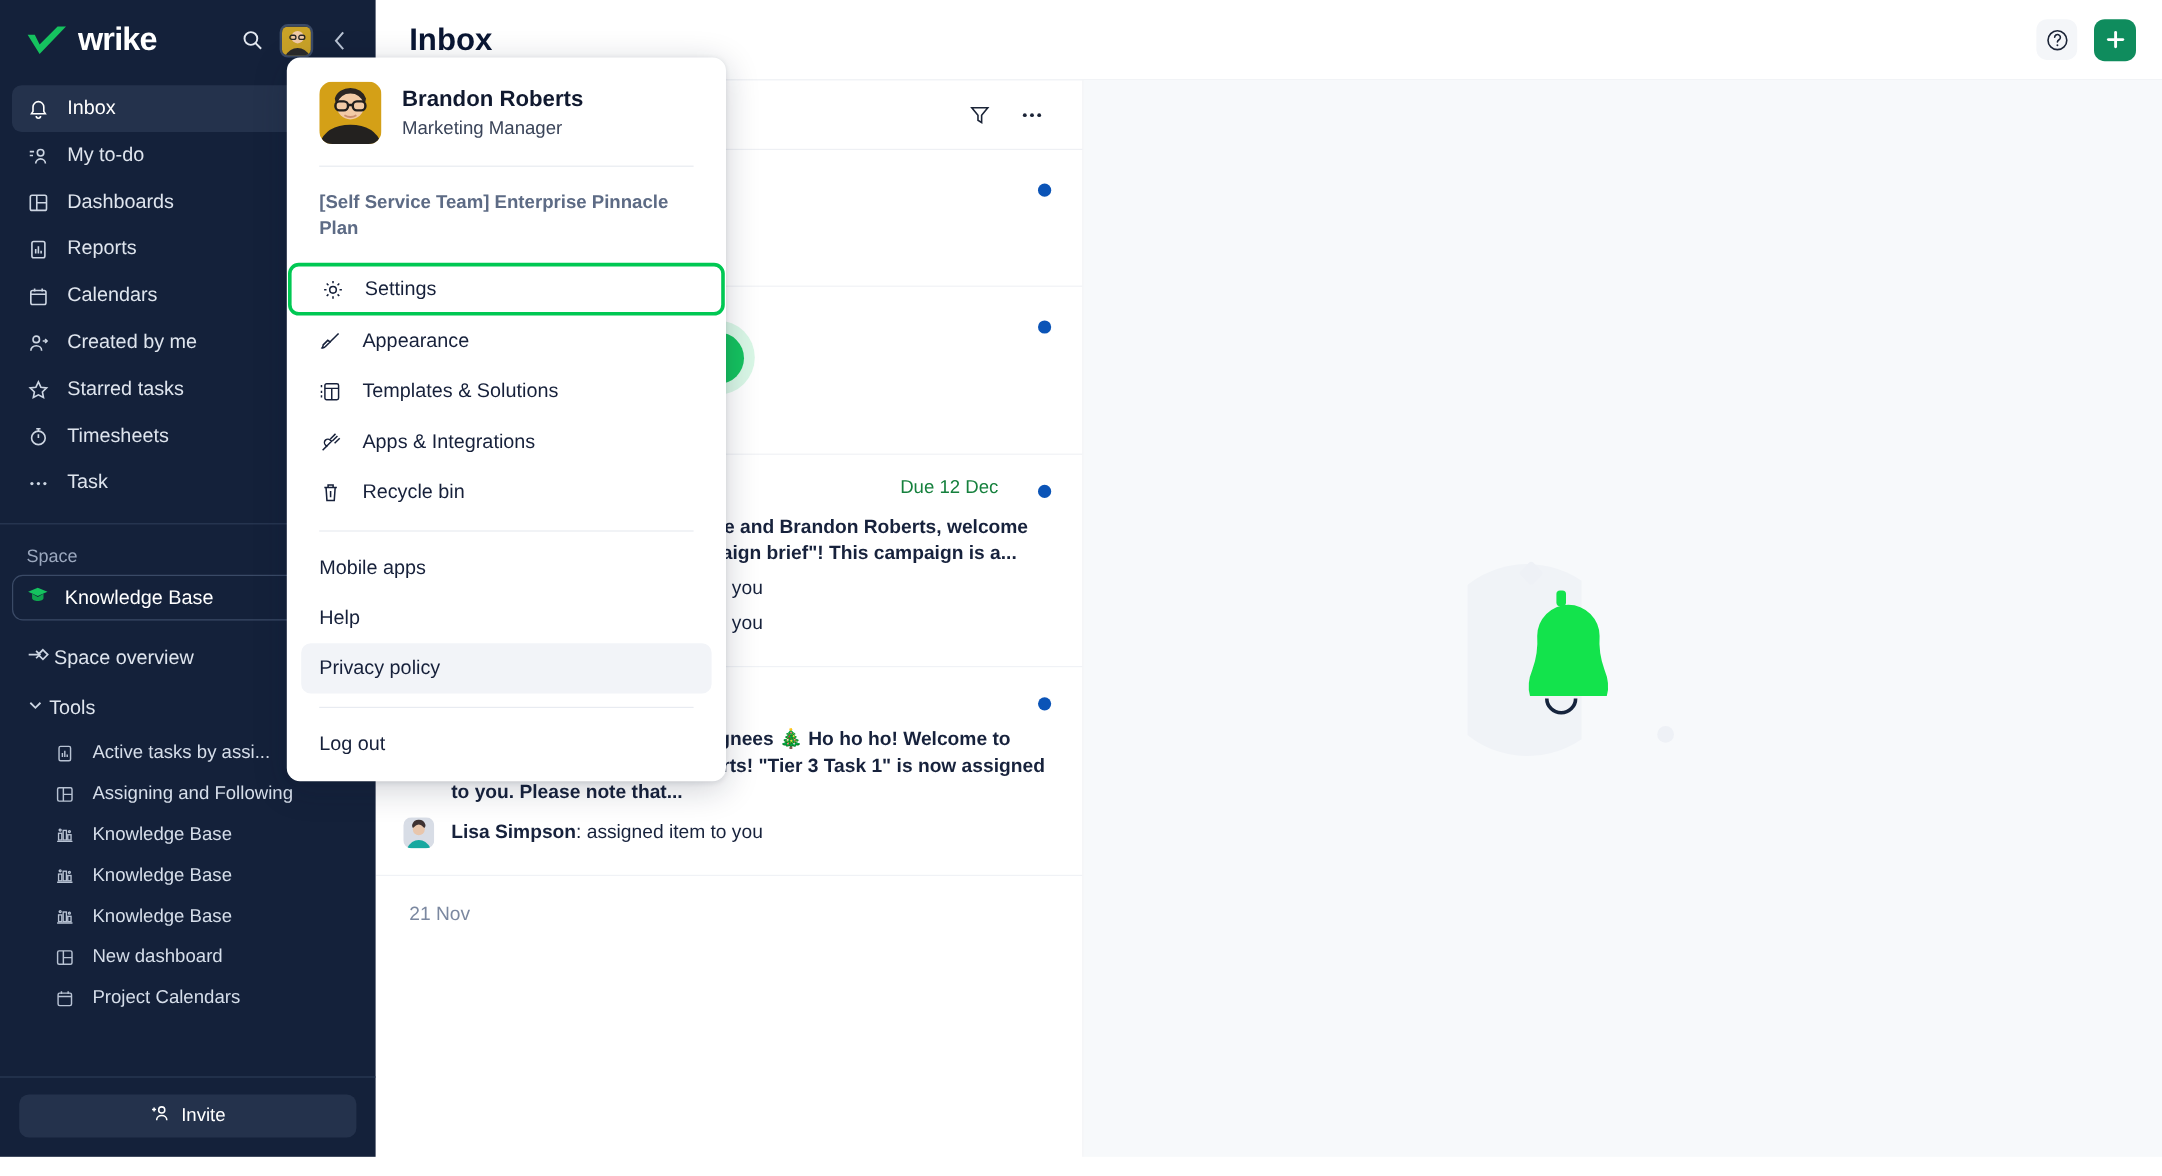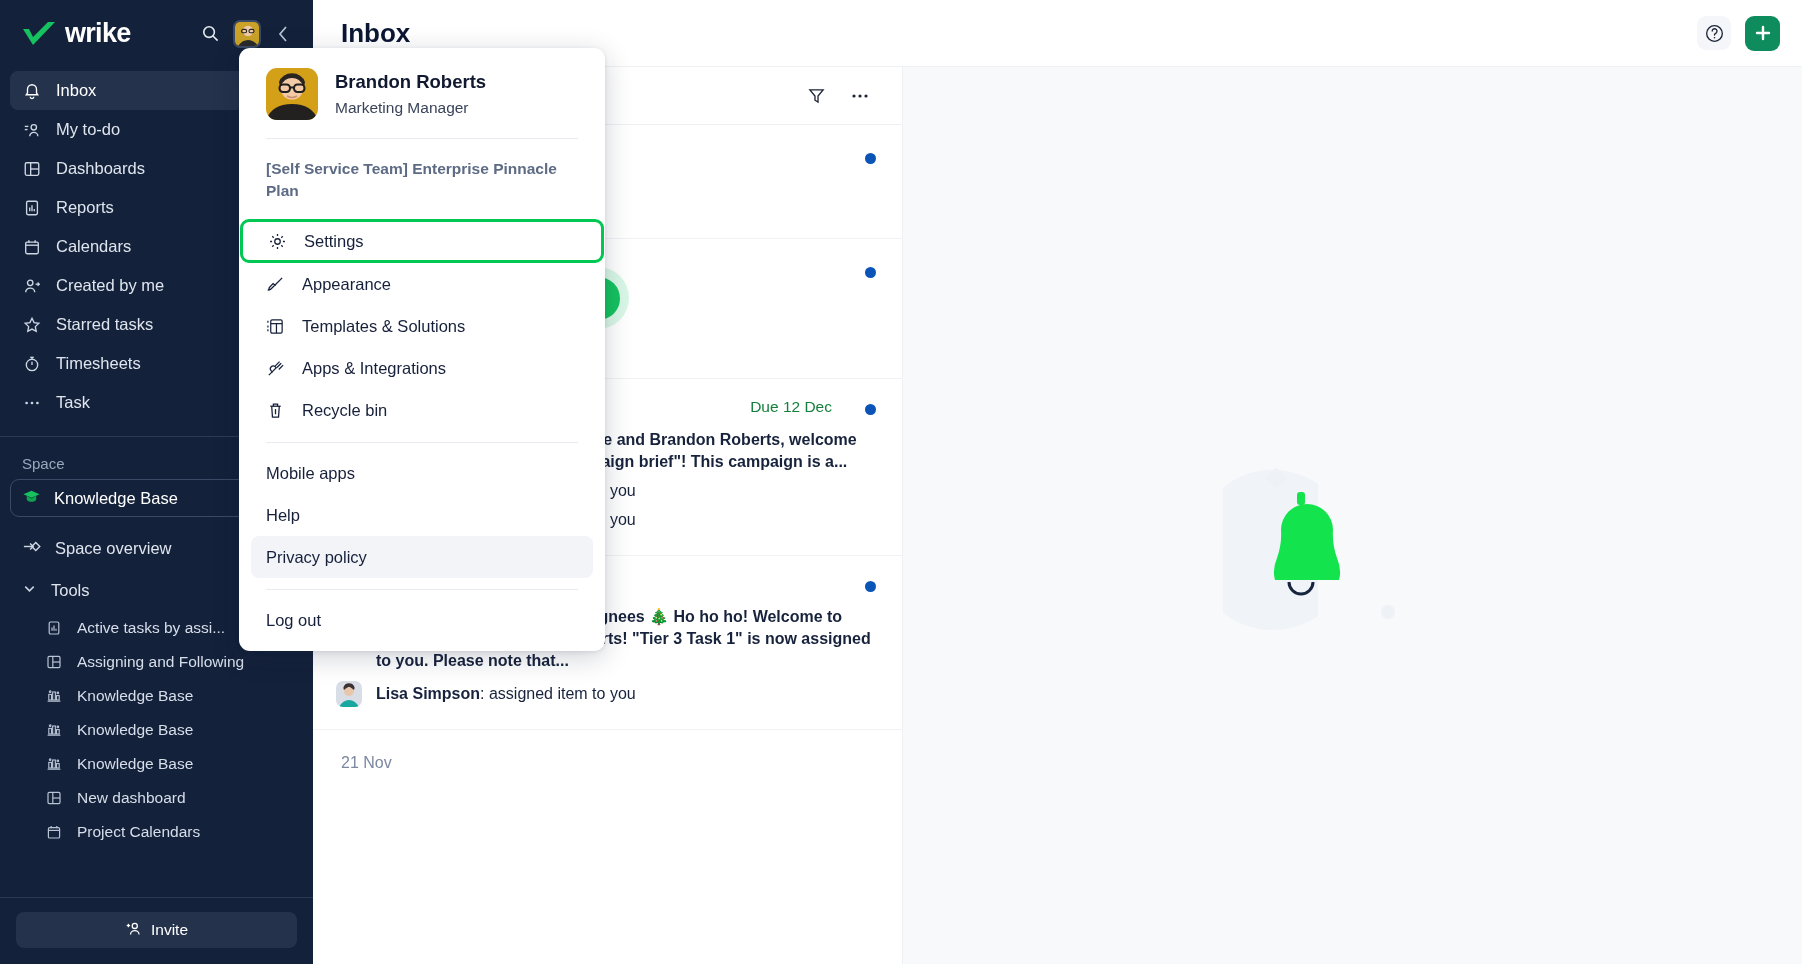--- a/index.html
+++ b/index.html
@@ -85,21 +85,21 @@
   .space-item {
     display: flex; align-items: center; gap: 13px;
     margin: 0 10px;
     height: 38px; padding: 0 11px;
     border: 1px solid #3a4a66;
     border-radius: 9px;
     font-size: 16.5px; color: #fff;
     cursor: pointer;
   }
   .tools-header {
-    display:flex; align-items:center; gap: 14px;
+    display:flex; align-items:center; gap: 4px;
     padding: 0 22px; height: 42px;
     font-size: 16.5px; color: #dfe5ee; cursor: pointer;
   }
   .tool-item {
     display: flex; align-items: center; gap: 14px;
     padding: 0 16px 0 45px; height: 34px;
     font-size: 15.5px; color: #d6deea;
     cursor: pointer; white-space: nowrap;
   }
   .tool-item .ti-ico { width:18px;height:18px;flex:0 0 18px;display:flex;align-items:center;justify-content:center;}

